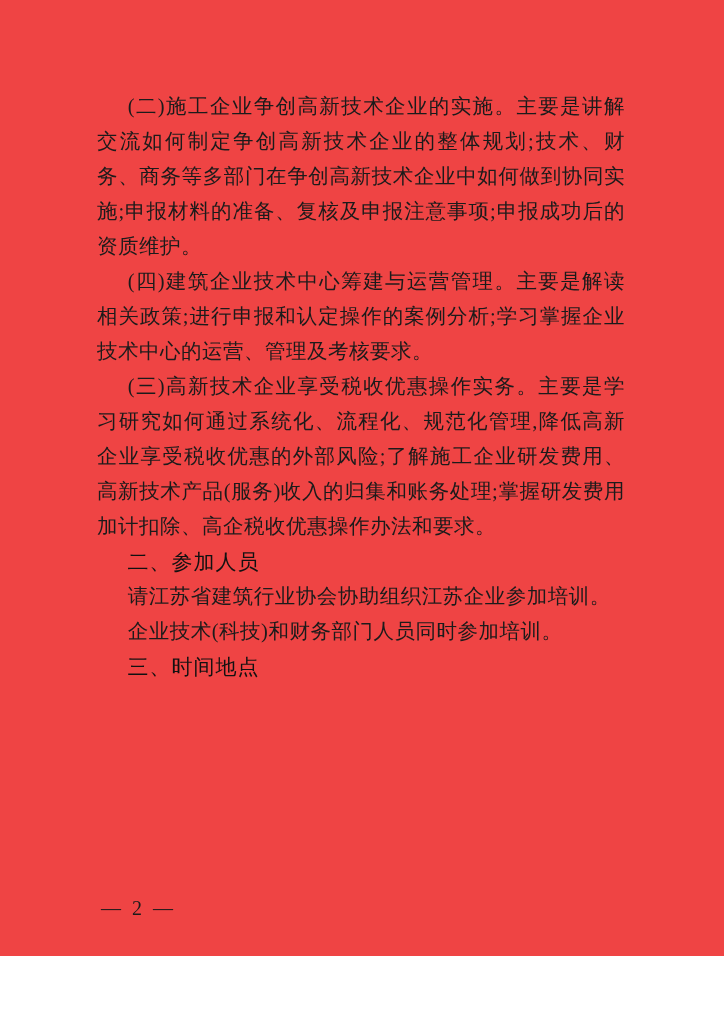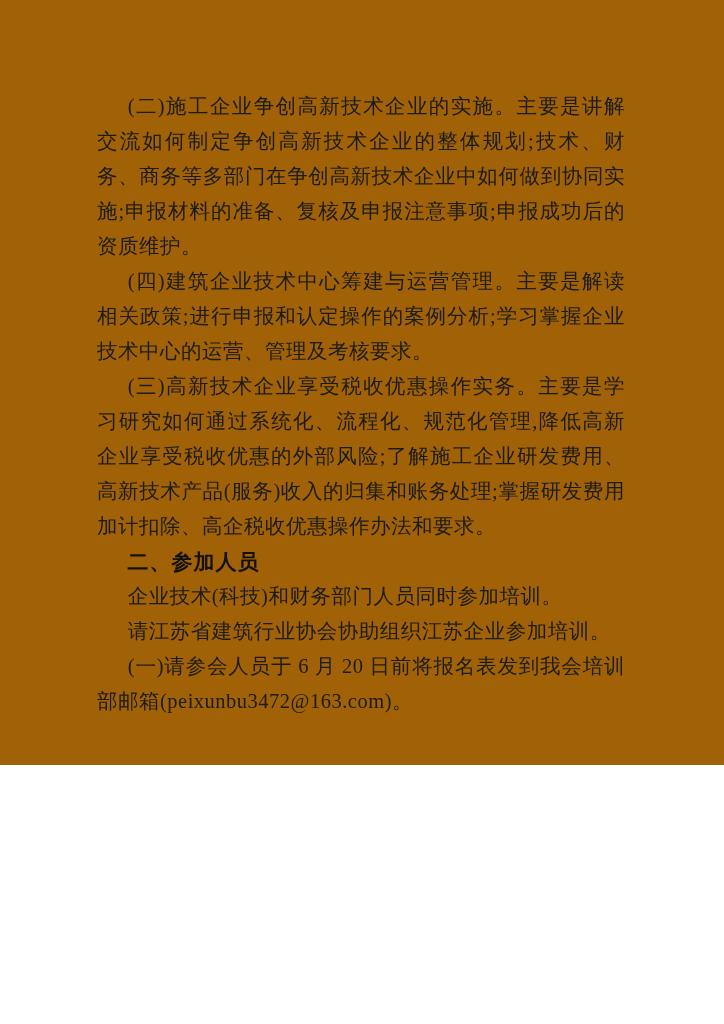--- a/index.html
+++ b/index.html
@@ -3,22 +3,22 @@
 <meta charset="utf-8">
 <style>
   html, body {
     margin: 0;
     padding: 0;
     background: #ffffff;
   }
   .page {
     position: relative;
     width: 724px;
-    height: 765px;
-    background: #a16207;
+    height: 956px;
+    background: #ef4444;
     overflow: hidden;
     font-family: "Liberation Serif", "DejaVu Serif", serif;
     color: #1b1b1b;
   }
   .content {
     position: absolute;
     left: 97px;
     top: 89px;
     width: 528px;
   }
@@ -27,21 +27,21 @@
     font-size: 20.5px;
     line-height: 35px;
     text-align: justify;
     text-indent: 1.5em;
     letter-spacing: 0.5px;
   }
   .heading {
     margin: 0;
     font-size: 21px;
     line-height: 35px;
-    font-weight: 700;
+    font-weight: 400;
     font-family: "Liberation Sans", "DejaVu Sans", sans-serif;
     text-indent: 1.45em;
     letter-spacing: 1px;
     color: #111111;
   }
   .page-number {
     position: absolute;
     left: 101px;
     top: 893px;
     font-size: 20px;
@@ -52,18 +52,18 @@
 </style>
 </head>
 <body>
 
 <div class="page">
   <div class="content">
     <p class="para">(二)施工企业争创高新技术企业的实施。主要是讲解交流如何制定争创高新技术企业的整体规划;技术、财务、商务等多部门在争创高新技术企业中如何做到协同实施;申报材料的准备、复核及申报注意事项;申报成功后的资质维护。</p>
     <p class="para">(四)建筑企业技术中心筹建与运营管理。主要是解读相关政策;进行申报和认定操作的案例分析;学习掌握企业技术中心的运营、管理及考核要求。</p>
     <p class="para">(三)高新技术企业享受税收优惠操作实务。主要是学习研究如何通过系统化、流程化、规范化管理,降低高新企业享受税收优惠的外部风险;了解施工企业研发费用、高新技术产品(服务)收入的归集和账务处理;掌握研发费用加计扣除、高企税收优惠操作办法和要求。</p>
     <p class="heading">二、参加人员</p>
+    <p class="para">请江苏省建筑行业协会协助组织江苏企业参加培训。</p>
     <p class="para">企业技术(科技)和财务部门人员同时参加培训。</p>
-    <p class="para">请江苏省建筑行业协会协助组织江苏企业参加培训。</p>
-    <p class="para">(一)请参会人员于 6 月 20 日前将报名表发到我会培训部邮箱(peixunbu3472@163.com)。</p>
+    <p class="heading">三、时间地点</p>
   </div>
   <div class="page-number">— 2 —</div>
 </div>
 
 </body></html>

